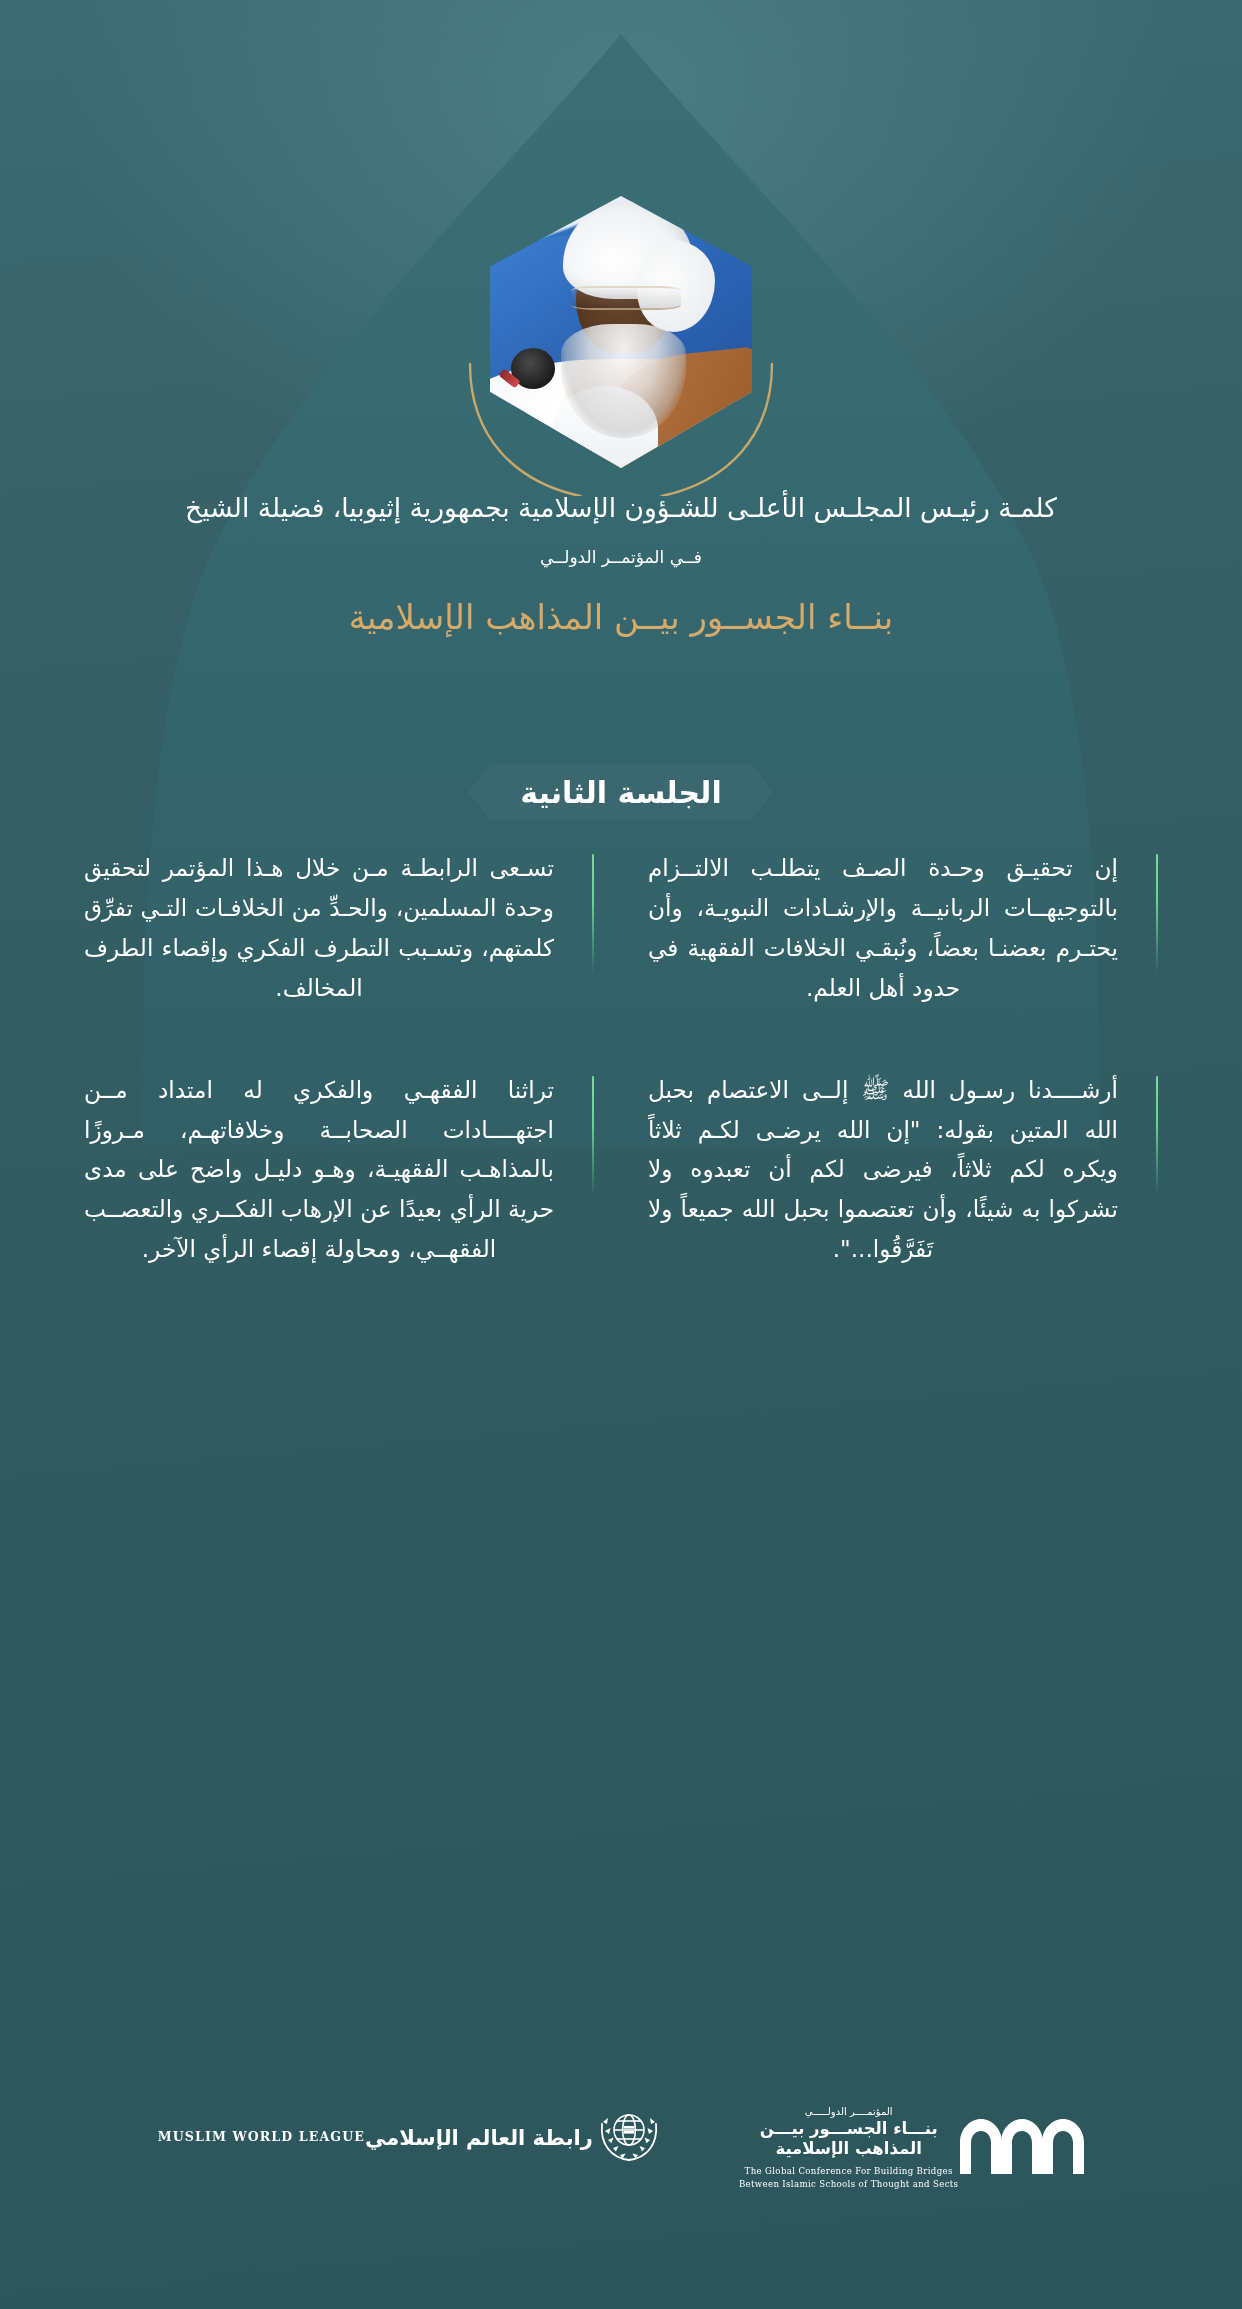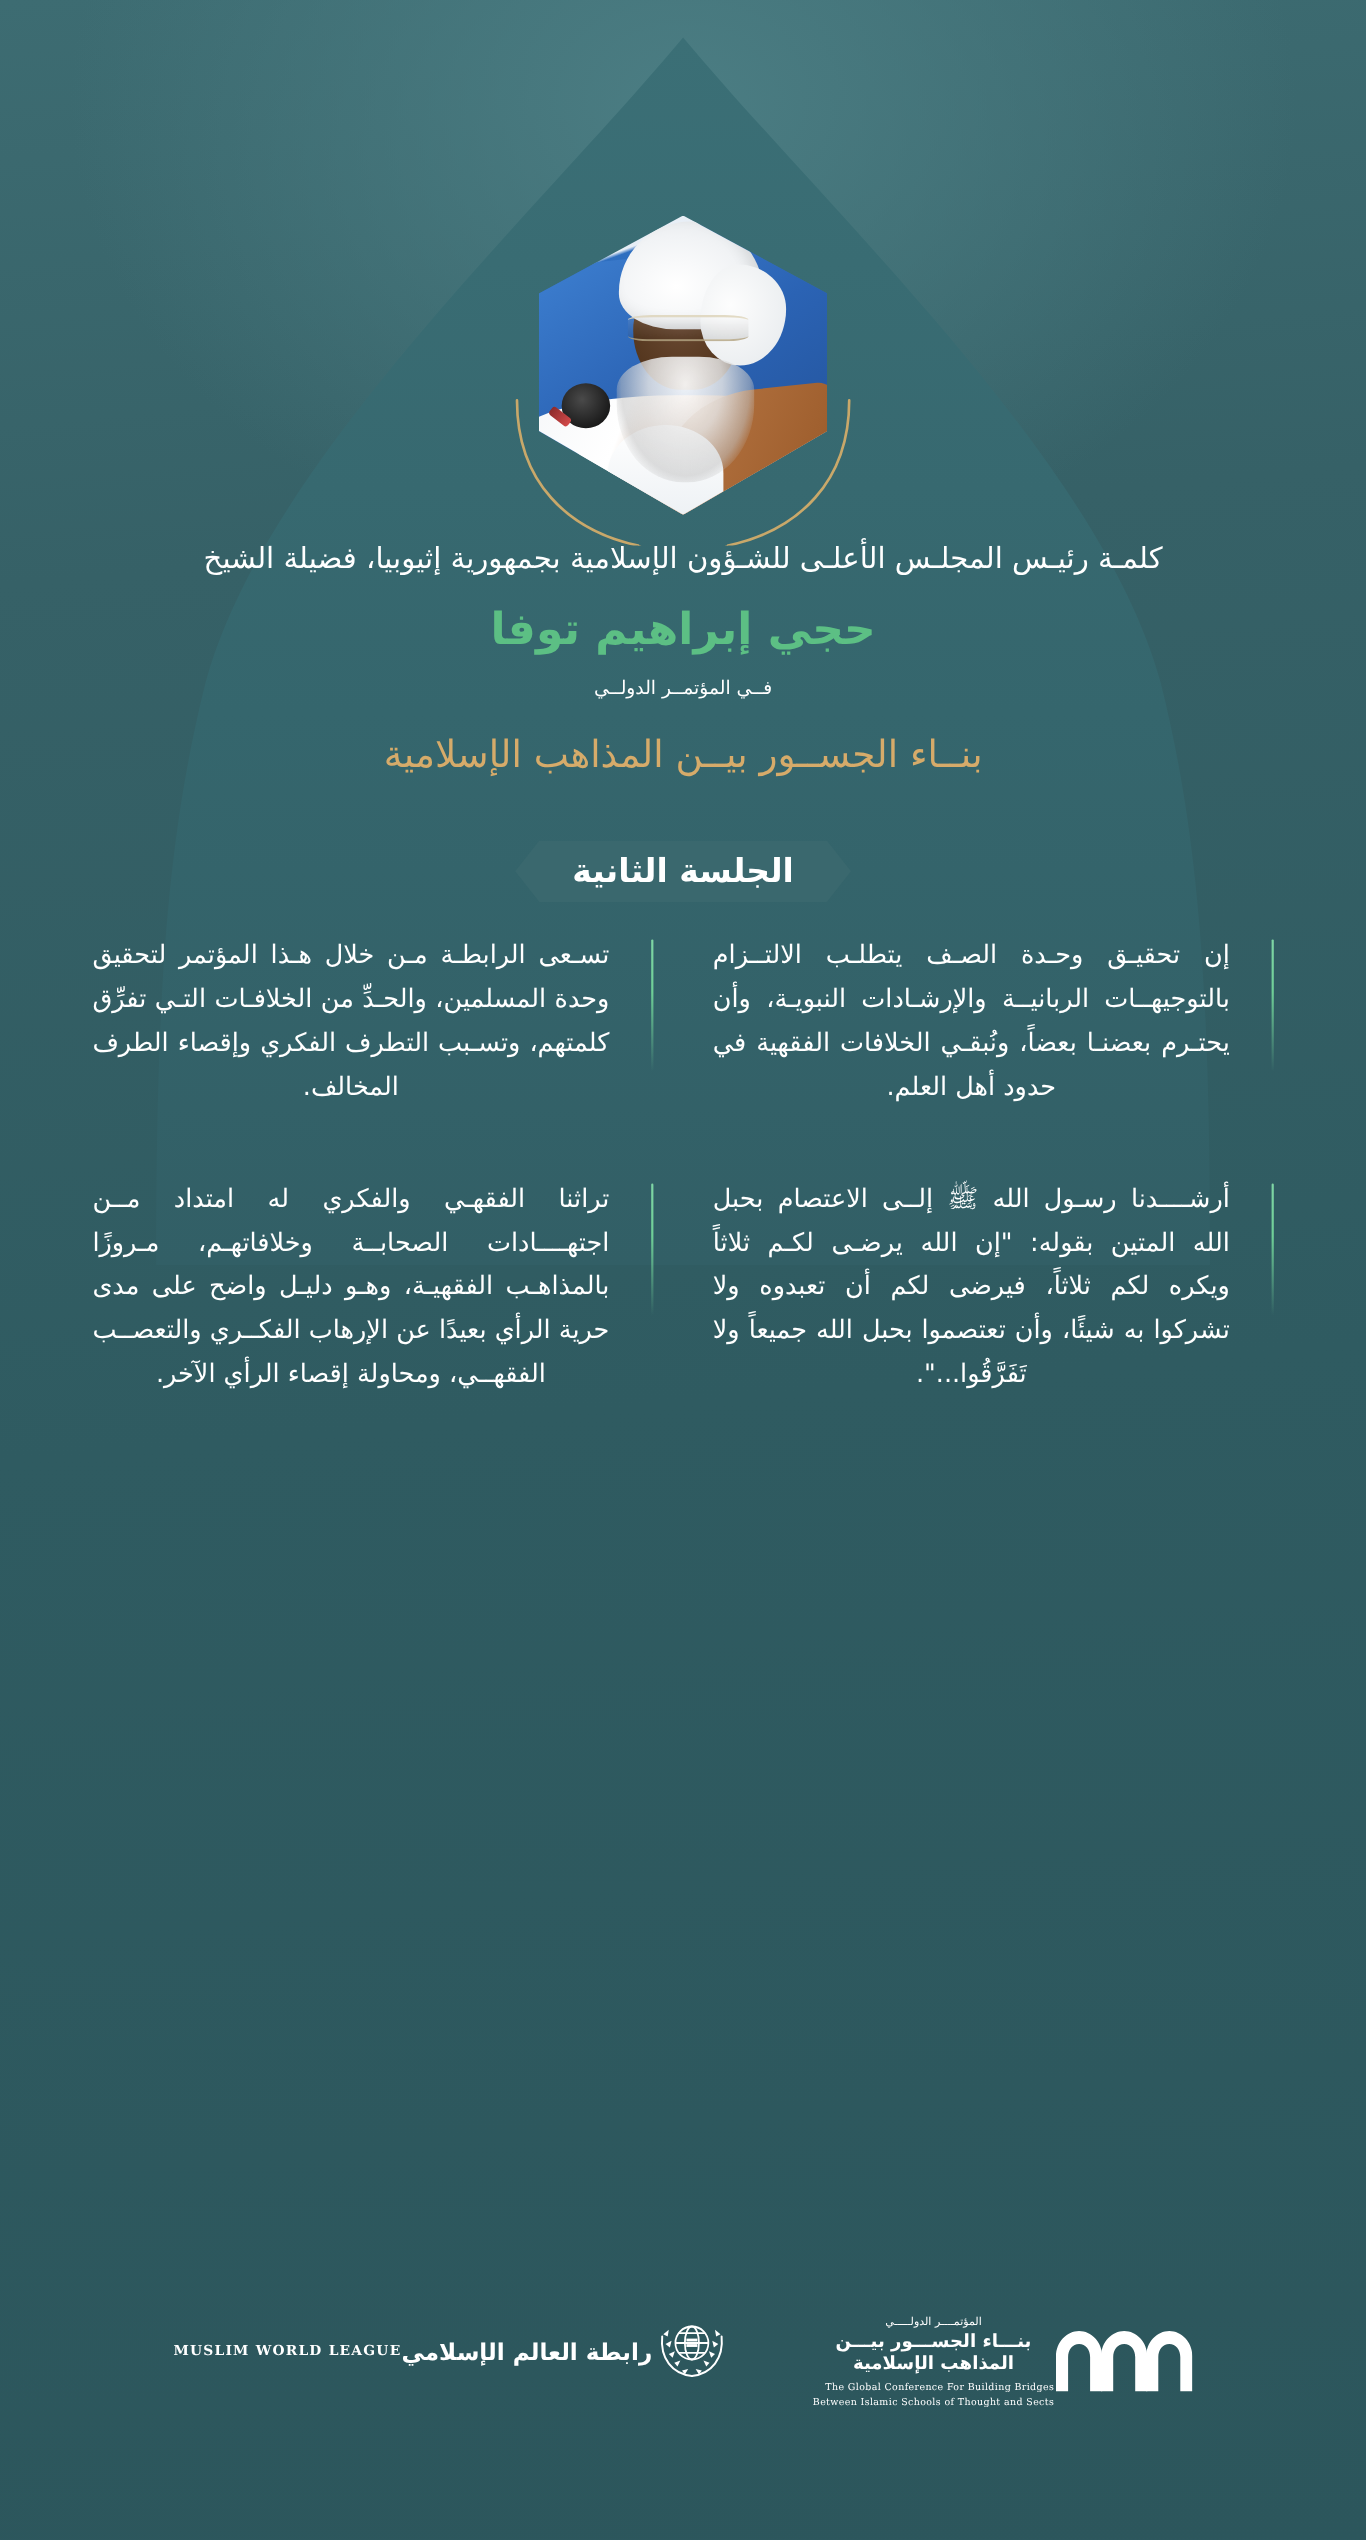--- a/index.html
+++ b/index.html
@@ -197,21 +197,20 @@
   .gcbb-mark{ width:126px; height:58px; }
   .gcbb-txt{ margin-top:8px; text-align:center; }
   .gcbb-l1{ color:#ffffff; font-size:10px; letter-spacing:2.2px; }
   .gcbb-l2{ color:#ffffff; font-size:16.5px; font-weight:700; letter-spacing:1px; margin-top:2px; }
   .gcbb-l3{ color:#ffffff; font-size:16.5px; font-weight:700; letter-spacing:.6px; margin-top:1px; }
   .gcbb-en{
     margin-top:7px; color:#ffffff;
     font-family:"DejaVu Serif","Liberation Serif",serif;
     font-size:8.6px; line-height:1.5; letter-spacing:.35px;
     direction:ltr;
-    text-align:right;
   }
 
   .mwl-mark{ width:72px; height:72px; }
   .mwl-ar{
     margin-top:8px; color:#ffffff;
     font-size:21px; font-weight:700; letter-spacing:.2px;
   }
   .mwl-en{
     margin-top:5px; color:#ffffff;
     font-family:"DejaVu Serif","Liberation Serif",serif;
@@ -254,21 +253,20 @@
 
     <svg class="gold-arc" viewBox="0 0 330 300">
       <path d="M14 168 C 14 242, 60 286, 124 300" fill="none" stroke="#c9a86a" stroke-width="2.4" stroke-linecap="round"></path>
       <path d="M316 168 C 316 242, 270 286, 206 300" fill="none" stroke="#c9a86a" stroke-width="2.4" stroke-linecap="round"></path>
       <path d="M124 300 L 165 322 L 206 300" fill="none" stroke="#c9a86a" stroke-width="2.4" stroke-linejoin="round"></path>
     </svg>
   </div>
 
   <div class="head-zone">
     <div class="h-role">كلمـة رئيـس المجلـس الأعلـى للشـؤون الإسلامية بجمهورية إثيوبيا، فضيلة الشيخ</div>
-    <div class="h-name">حجي إبراهيم توفا</div>
     <div class="h-at">فــي المؤتمــر الدولــي</div>
     <div class="h-conf">بنــاء الجســور بيــن المذاهب الإسلامية</div>
   </div>
 
   <div class="badge-row">
     <div class="badge">الجلسة الثانية</div>
   </div>
 
   <div class="quotes">
     <div class="quote">إن تحقيـق وحـدة الصـف يتطلـب الالتــزام بالتوجيهــات الربانيــة والإرشـادات النبويـة، وأن يحتـرم بعضنـا بعضاً، ونُبقـي الخلافات الفقهية في حدود أهل العلم.</div>

